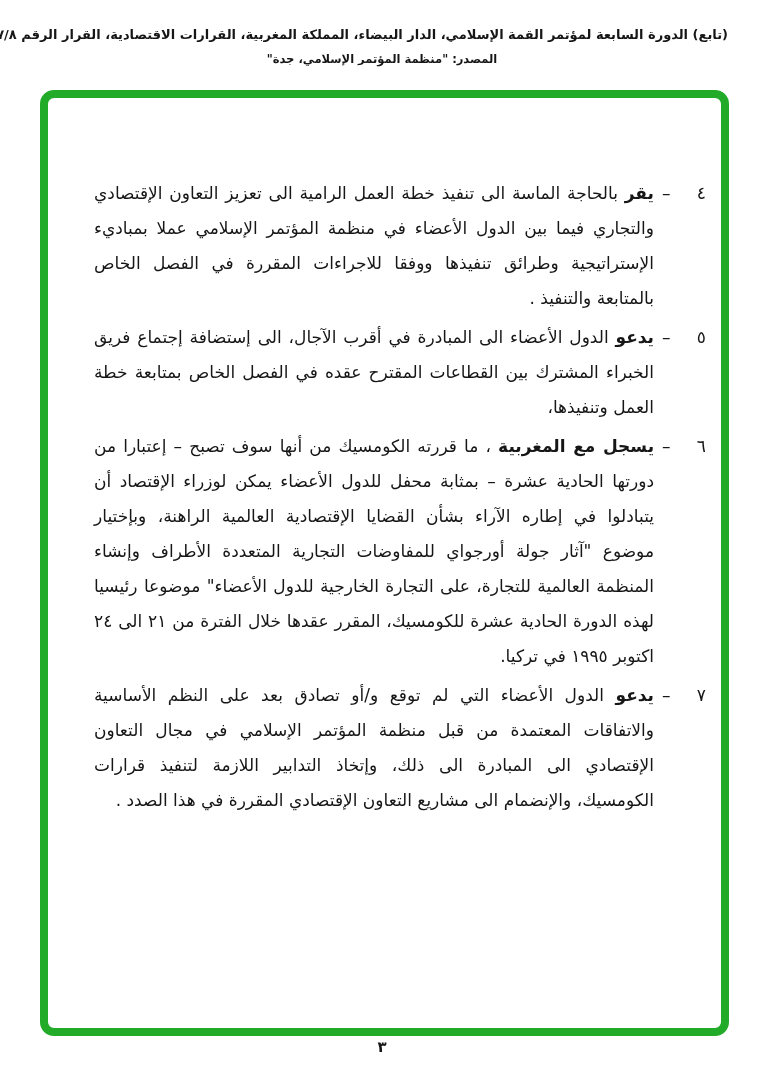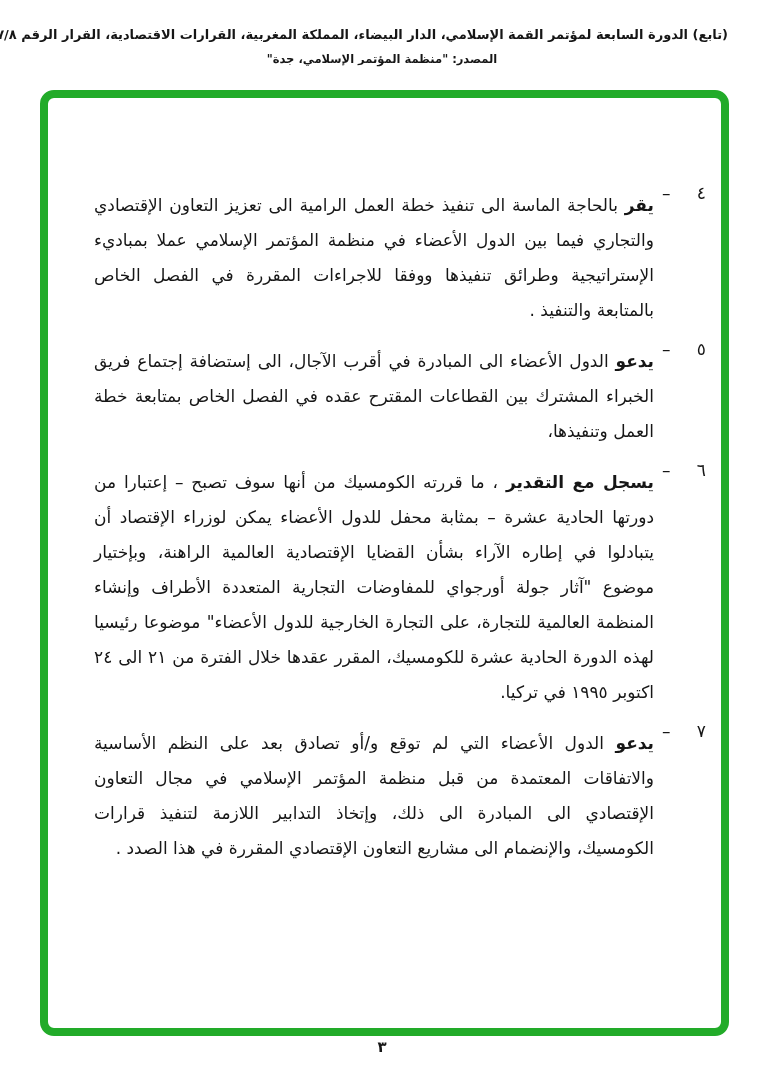--- a/index.html
+++ b/index.html
@@ -71,21 +71,20 @@
     display: flex;
     justify-content: space-between;
     align-items: flex-start;
     padding-left: 8px;
     box-sizing: border-box;
   }
   .item-body {
     flex: 1 1 auto;
     text-align: justify;
     text-justify: inter-word;
-    margin-top: 12px;
   }
   .item-lead {
     font-weight: bold;
   }
   
   .page-number {
     position: absolute;
     top: 1038px;
     left: 0;
     right: 0;
@@ -129,21 +128,21 @@
         <span>الدول الأعضاء الى المبادرة في أقرب الآجال، الى إستضافة إجتماع فريق الخبراء المشترك بين القطاعات المقترح عقده في الفصل الخاص بمتابعة خطة العمل وتنفيذها،</span>
       </div>
     </div>
 
     <div class="item">
       <div class="item-marker">
         <span>٦</span>
         <span>–</span>
       </div>
       <div class="item-body">
-        <span class="item-lead">يسجل مع التقدير</span>
+        <span class="item-lead">يسجل مع المغربية</span>
         <span>، ما قررته الكومسيك من أنها سوف تصبح – إعتبارا من دورتها الحادية عشرة – بمثابة محفل للدول الأعضاء يمكن لوزراء الإقتصاد أن يتبادلوا في إطاره الآراء بشأن القضايا الإقتصادية العالمية الراهنة، وبإختيار موضوع "آثار جولة أورجواي للمفاوضات التجارية المتعددة الأطراف وإنشاء المنظمة العالمية للتجارة، على التجارة الخارجية للدول الأعضاء" موضوعا رئيسيا لهذه الدورة الحادية عشرة للكومسيك، المقرر عقدها خلال الفترة من ٢١ الى ٢٤ اكتوبر ١٩٩٥ في تركيا.</span>
       </div>
     </div>
 
     <div class="item">
       <div class="item-marker">
         <span>٧</span>
         <span>–</span>
       </div>
       <div class="item-body">

